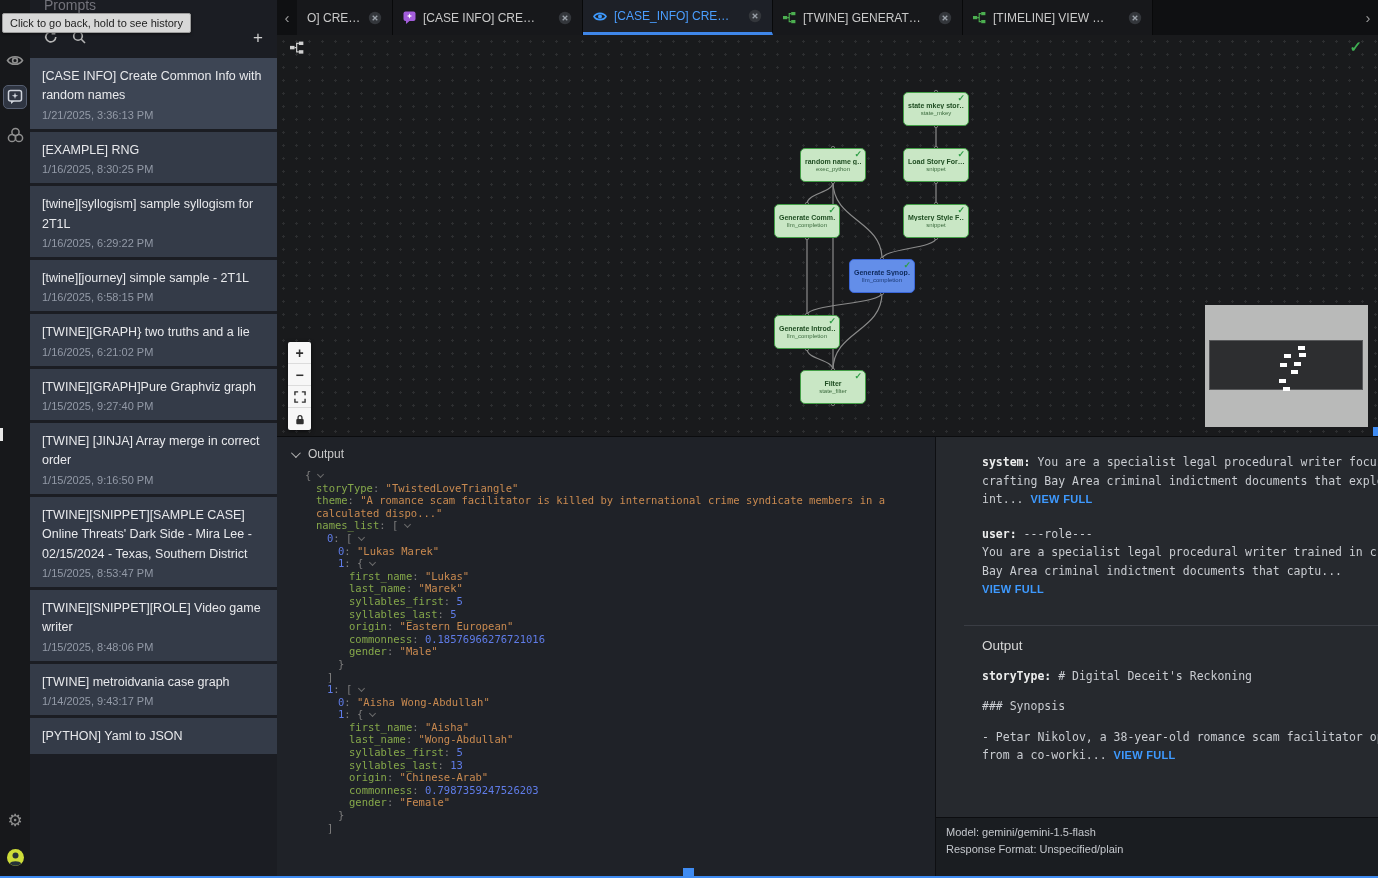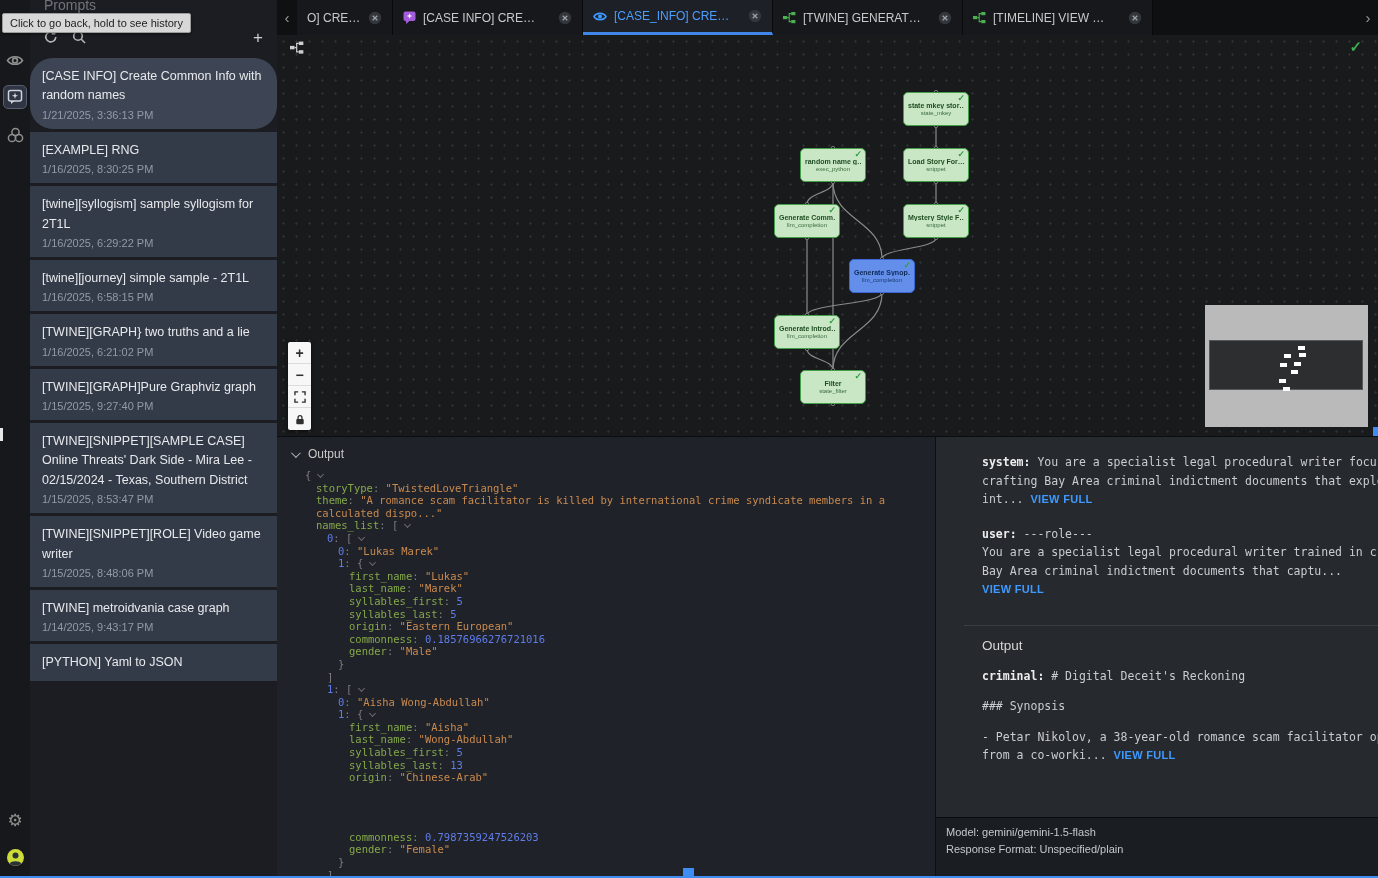--- a/index.html
+++ b/index.html
@@ -13,21 +13,21 @@
   .rail-gear { font-size:17px; line-height:1; }
 
   
   #sidebar { position:absolute; left:30px; top:0; width:247px; height:878px; background:#1b1d23; overflow:hidden; z-index:20; }
   #sidebar-title { color:#73737b; font-size:14px; padding:0 0 0 14px; margin-top:-3px; height:17px; overflow:hidden; }
   #sidebar-toolbar { display:flex; align-items:center; height:30px; padding:0 14px; margin-top:8px; }
   #sidebar-toolbar .tbi { margin-right:14px; display:flex; align-items:center; }
   #plus-btn { margin-left:auto; margin-right:0; color:#cfcfcf; font-size:17px; line-height:1; }
   #prompt-list { margin-top:6px; }
   .prompt-item { background:#343b48; padding:9px 12px 8px 12px; margin-bottom:3px; cursor:pointer; }
-  .prompt-item.sel { background:#3d4554;border-radius:23px; }
+  .prompt-item.sel { background:#3d4554; }
   .prompt-item .ttl { color:#e8e9ec; font-size:12.5px; line-height:1.55; }
   .prompt-item .tm { color:#939aa7; font-size:11px; margin-top:3px; }
 
   
   #tooltip { position:absolute; left:2px; top:13px; z-index:40; background:#d8d8d8; color:#222; font-size:11px; padding:3px 7px; border:1px solid #9c9c9c; border-radius:2px; box-shadow:0 1px 3px rgba(0,0,0,.5); white-space:nowrap; }
 
   
   #tabbar { position:absolute; left:277px; top:0; width:1101px; height:35px; background:#0f1012; display:flex; align-items:stretch; z-index:10; }
   .tab-scroll { width:20px; display:flex; align-items:center; justify-content:center; color:#9a9a9a; font-size:15px; }
   .tab { display:flex; align-items:center; gap:7px; padding:0 10px; border-right:1px solid #08090a; background:#17181b; color:#c9c9c9; font-size:12px; white-space:nowrap; overflow:hidden; width:190px; flex:none; }
@@ -162,20 +162,24 @@
           <div class="ttl">[twine][journey] simple sample - 2T1L</div>
           <div class="tm">1/16/2025, 6:58:15 PM</div>
         </div>
         <div class="prompt-item">
           <div class="ttl">[TWINE][GRAPH} two truths and a lie</div>
           <div class="tm">1/16/2025, 6:21:02 PM</div>
         </div>
         <div class="prompt-item">
           <div class="ttl">[TWINE][GRAPH]Pure Graphviz graph</div>
           <div class="tm">1/15/2025, 9:27:40 PM</div>
+        </div>
+        <div class="prompt-item">
+          <div class="ttl">[TWINE] [JINJA] Array merge in correct order</div>
+          <div class="tm">1/15/2025, 9:16:50 PM</div>
         </div>
         <div class="prompt-item">
           <div class="ttl">[TWINE][SNIPPET][SAMPLE CASE] Online Threats' Dark Side - Mira Lee - 02/15/2024 - Texas, Southern District</div>
           <div class="tm">1/15/2025, 8:53:47 PM</div>
         </div>
         <div class="prompt-item">
           <div class="ttl">[TWINE][SNIPPET][ROLE] Video game writer</div>
           <div class="tm">1/15/2025, 8:48:06 PM</div>
         </div>
         <div class="prompt-item">
@@ -402,21 +406,21 @@
         <div class="jl" style="padding-left: 33px;"><span class="jt-b">}</span></div>
         <div class="jl" style="padding-left: 22px;"><span class="jt-b">]</span></div>
         <div class="jl" style="padding-left: 22px;"><span class="jt-i">1</span><span class="jt-p">: </span><span class="jt-b">[</span><span class="jcaret"></span></div>
         <div class="jl" style="padding-left: 33px;"><span class="jt-i">0</span><span class="jt-p">: </span><span class="jt-s">"Aisha Wong-Abdullah"</span></div>
         <div class="jl" style="padding-left: 33px;"><span class="jt-i">1</span><span class="jt-p">: </span><span class="jt-b">{</span><span class="jcaret"></span></div>
         <div class="jl" style="padding-left: 44px;"><span class="jt-k">first_name</span><span class="jt-p">: </span><span class="jt-s">"Aisha"</span></div>
         <div class="jl" style="padding-left: 44px;"><span class="jt-k">last_name</span><span class="jt-p">: </span><span class="jt-s">"Wong-Abdullah"</span></div>
         <div class="jl" style="padding-left: 44px;"><span class="jt-k">syllables_first</span><span class="jt-p">: </span><span class="jt-n">5</span></div>
         <div class="jl" style="padding-left: 44px;"><span class="jt-k">syllables_last</span><span class="jt-p">: </span><span class="jt-n">13</span></div>
         <div class="jl" style="padding-left: 44px;"><span class="jt-k">origin</span><span class="jt-p">: </span><span class="jt-s">"Chinese-Arab"</span></div>
-        <div class="jl" style="padding-left: 44px; margin-top: 47px;"><span class="jt-k">commonness</span><span class="jt-p">: </span><span class="jt-n">0.7987359247526203</span></div>
+        <div class="jl" style="padding-left: 44px;"><span class="jt-k">commonness</span><span class="jt-p">: </span><span class="jt-n">0.7987359247526203</span></div>
         <div class="jl" style="padding-left: 44px;"><span class="jt-k">gender</span><span class="jt-p">: </span><span class="jt-s">"Female"</span></div>
         <div class="jl" style="padding-left: 33px;"><span class="jt-b">}</span></div>
         <div class="jl" style="padding-left: 22px;"><span class="jt-b">]</span></div>
       </div>
   </div>
 
   <div id="right-panel">
     <div id="rp-prompts">
       <div class="rp-block">
         <b>system:</b><span> You are a specialist legal procedural writer focusing on crafting Bay Area criminal indictment documents that explore the int... </span><span class="viewfull">VIEW FULL</span>
@@ -426,21 +430,21 @@
         <span>You are a specialist legal procedural writer trained in crafting Bay Area criminal indictment documents that captu...</span><br>
         <span class="viewfull">VIEW FULL</span>
       </div>
     </div>
     <div id="rp-output">
       <div id="rp-output-head">
         <span>Output</span>
         <span class="chev up"></span>
       </div>
       <div id="rp-assistant">
-        <div><b>criminal:</b><span> # Digital Deceit's Reckoning</span></div>
+        <div><b>storyType:</b><span> # Digital Deceit's Reckoning</span></div>
         <div class="gap"></div>
         <div>### Synopsis</div>
         <div class="gap"></div>
         <div><span>- Petar Nikolov, a 38-year-old romance scam facilitator operating from a co-worki... </span><span class="viewfull">VIEW FULL</span></div>
       </div>
     </div>
     <div id="rp-footer">
       <div>Model: gemini/gemini-1.5-flash</div>
       <div>Response Format: Unspecified/plain</div>
     </div>

